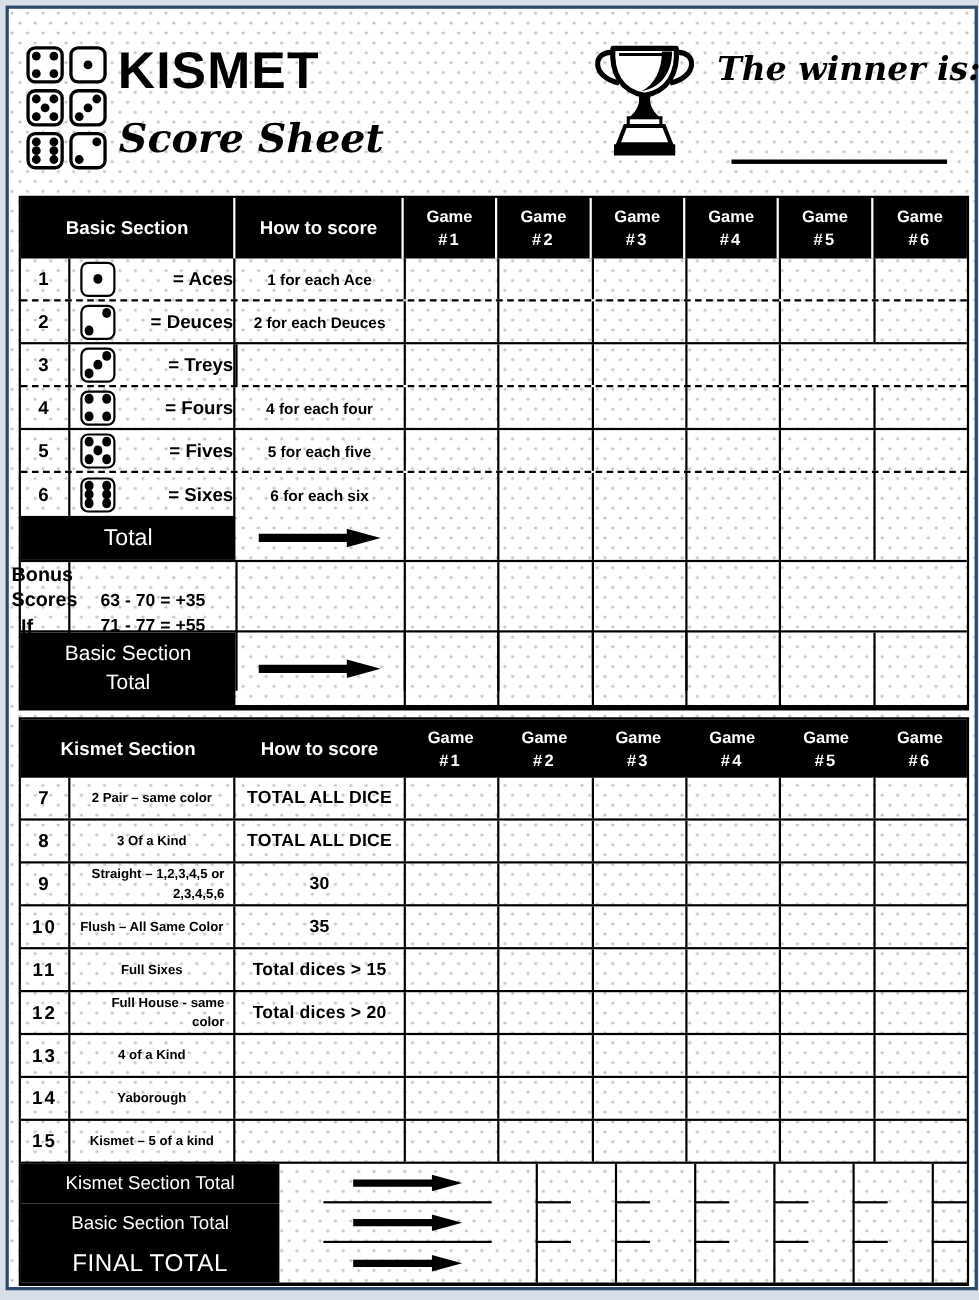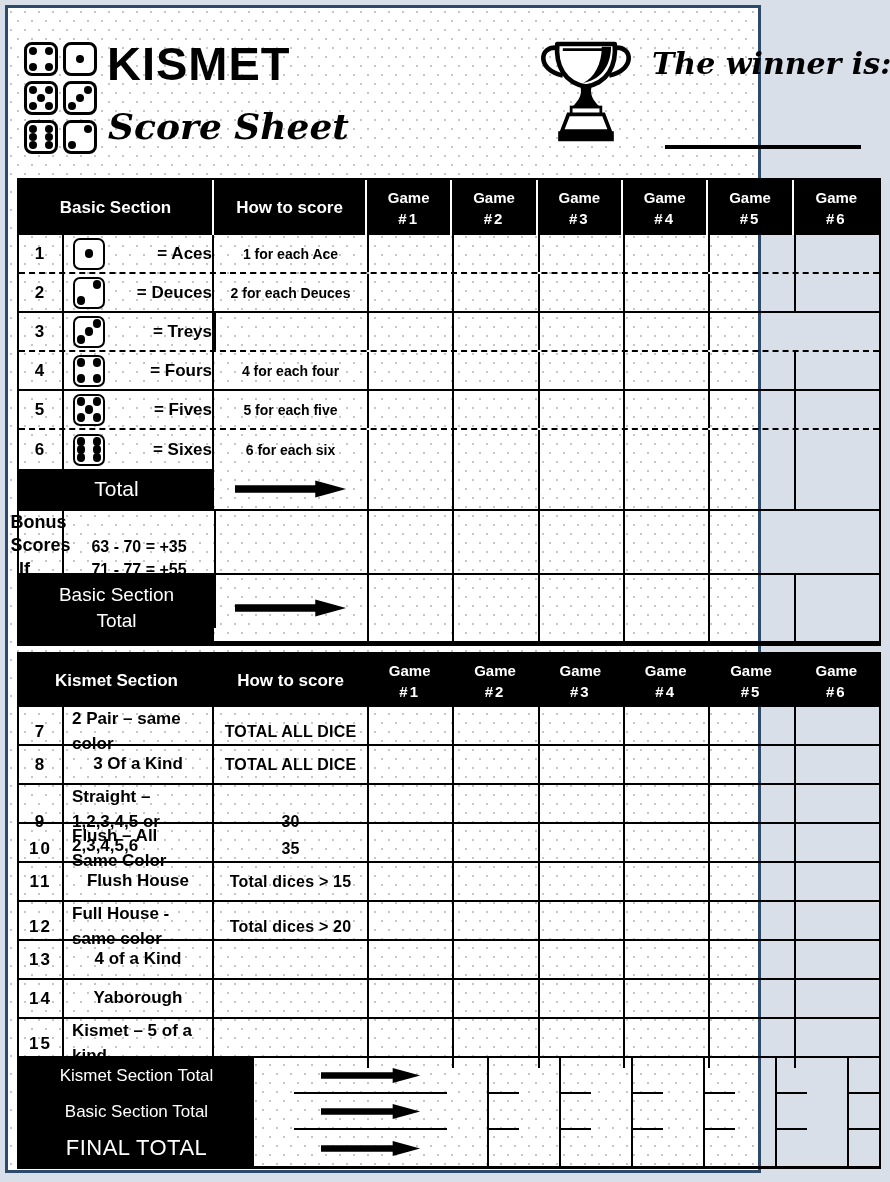--- a/index.html
+++ b/index.html
@@ -1,19 +1,19 @@
 <!DOCTYPE html>
 <html><head>
 <meta charset="utf-8">
 <style>
   * { box-sizing: border-box; margin: 0; padding: 0; }
   body { font-family: "Liberation Sans", sans-serif; background: #d8dfe9; }
   .page { position: relative; width: 890px; height: 1182px; background: #d8dfe9; overflow: hidden; }
   .sheet {
-    position: absolute; left: 5px; top: 5px; width: 756px; height: 1168px;
+    position: absolute; left: 5px; top: 5px; width: 884px; height: 1168px;
     border: 3px solid #2d4a6b; background-color: #ffffff;
     background-image:
       radial-gradient(circle, #c6c6c6 1.3px, transparent 1.5px),
       radial-gradient(circle, #c6c6c6 1.3px, transparent 1.5px);
     background-size: 14px 18px;
     background-position: 3px 4px, 10px 13px;
     padding-left: 48px;
   }
   
   .logo { position: absolute; left: 16px; top: 34px; display: grid;
@@ -53,21 +53,21 @@
   .c-num { border-right: 2px solid #000; font-weight: 700; font-size: 17px; letter-spacing: 2px; }
   .c-label { border-right: 2px solid #000; justify-content: space-between; padding-left: 9px; gap: 9px; font-weight: 700; font-size: 17px; }
   .c-how { font-weight: 700; font-size: 14px; text-align: center; }
   .c-game { border-left: 2px solid #000; }
   .black-span { grid-column: 1 / 3; background: #000; color: #fff; font-weight: 400; text-align: center; }
   .total-label { font-size: 21px; }
   .bonus-label { border-right: 2px solid #000; flex-direction: column; font-weight: 700; font-size: 18px; line-height: 1.3; }
   .bonus-vals { font-weight: 700; font-size: 16px; line-height: 1.45; }
   .bonus-vals .inner { display: inline-block; text-align: right; }
   .bst-label { font-size: 19px; line-height: 1.35; flex-direction: column; display: flex; justify-content: center; }
-  .c-label2 { border-right: 2px solid #000; font-weight: 700; font-size: 17px; text-align: left; line-height: 1.45; padding: 0 8px; }
+  .c-label2 { border-right: 2px solid #000; font-weight: 700; font-size: 12px; text-align: right; line-height: 1.45; padding: 0 8px; }
   .c-how2 { font-weight: 700; font-size: 15px; text-align: center; letter-spacing: 0.2px; }
   .how-big { font-size: 16px; }
   .kt-label { font-size: 17px; }
   .kt-final { font-size: 22px; letter-spacing: 0.5px; }
   .tcell-line { border-bottom: 2px solid #000; }
   .arrow-svg { width: 112px; height: 20px; display: block; }
   .arrow-sm { width: 100px; height: 19px; }
 </style>
 </head>
 <body>
@@ -388,21 +388,21 @@
         <div class="cell c-game"></div>
           <div class="cell c-game"></div>
           <div class="cell c-game"></div>
           <div class="cell c-game"></div>
           <div class="cell c-game"></div>
           <div class="cell c-game"></div>
       </div>
 
       <div class="row h39 bb-solid">
         <div class="cell c-num">11</div>
-        <div class="cell c-label2">Flush House</div>
+        <div class="cell c-label2">Full Sixes</div>
         <div class="cell c-how2 how-big">Total dices  &gt; 15</div>
         <div class="cell c-game"></div>
           <div class="cell c-game"></div>
           <div class="cell c-game"></div>
           <div class="cell c-game"></div>
           <div class="cell c-game"></div>
           <div class="cell c-game"></div>
       </div>
 
       <div class="row h39 bb-solid">

